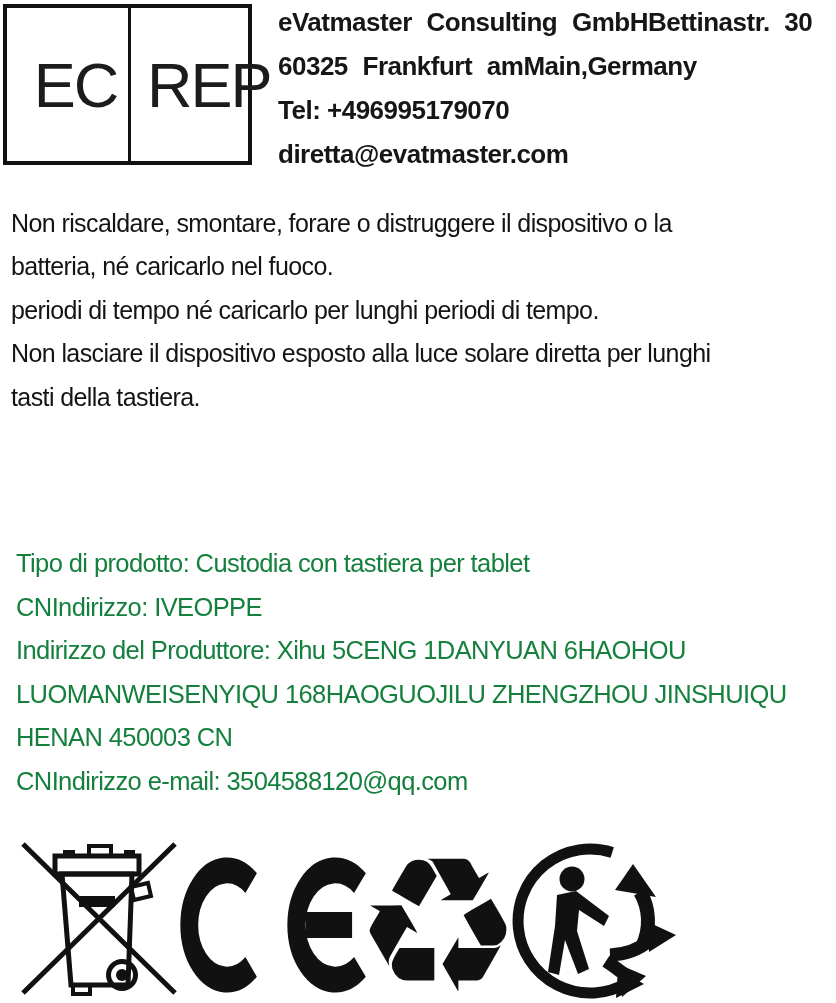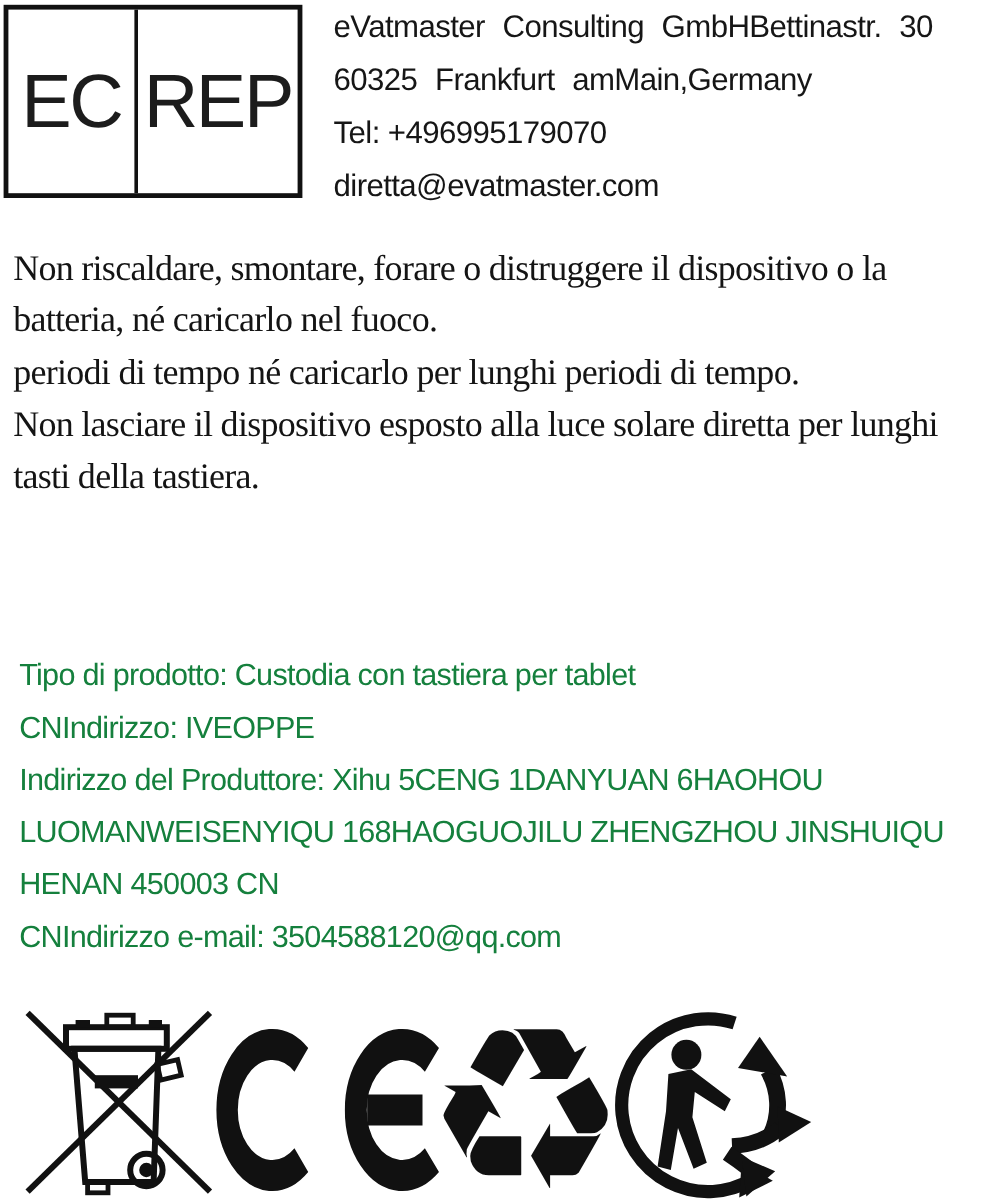--- a/index.html
+++ b/index.html
@@ -13,37 +13,38 @@
   .ecrep {
     position:absolute; left:3px; top:4px;
     width:241px; height:153px;
     border:4px solid #111;
     display:flex;
   }
   .ecrep-cell {
     flex:0 0 auto; display:flex; align-items:center; justify-content:center;
     font-size:63px; letter-spacing:-2px; color:#1c1c1c;
     font-weight:400;
+    padding-left:16px;
   }
   .ecrep-cell.ec { width:105px; border-right:3px solid #111; }
   .ecrep-cell.rep { flex:1 1 auto; }
 
   
   .contact {
     position:absolute; left:278px; top:0px;
     font-size:26px; line-height:44px; letter-spacing:-0.5px;
-    white-space:nowrap; color:#161616;
+    white-space:nowrap; color:#161616;font-weight:bold;
   }
   .contact .wide { word-spacing:8px; }
 
   
   .warnings {
     position:absolute; left:11px; top:202px;
-    font-size:30px; line-height:43.4px; letter-spacing:-0.6px;
-    white-space:nowrap; color:#141414;font-family:Liberation Serif, serif;
+    font-size:25px; line-height:43.4px; letter-spacing:-0.6px;
+    white-space:nowrap; color:#141414;
   }
   .warnings .clip { height:37px; overflow:hidden; }
 
   
   .product {
     position:absolute; left:16px; top:542px;
     font-size:25.5px; line-height:43.6px; letter-spacing:-0.6px;
     white-space:nowrap; color:#15803d;
   }
 

